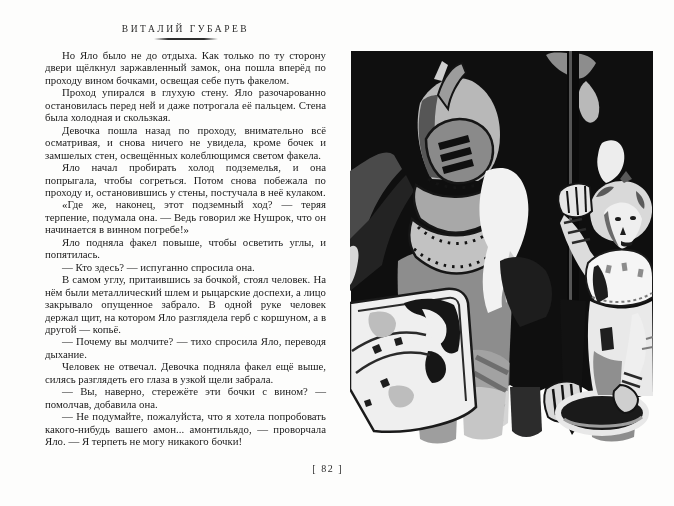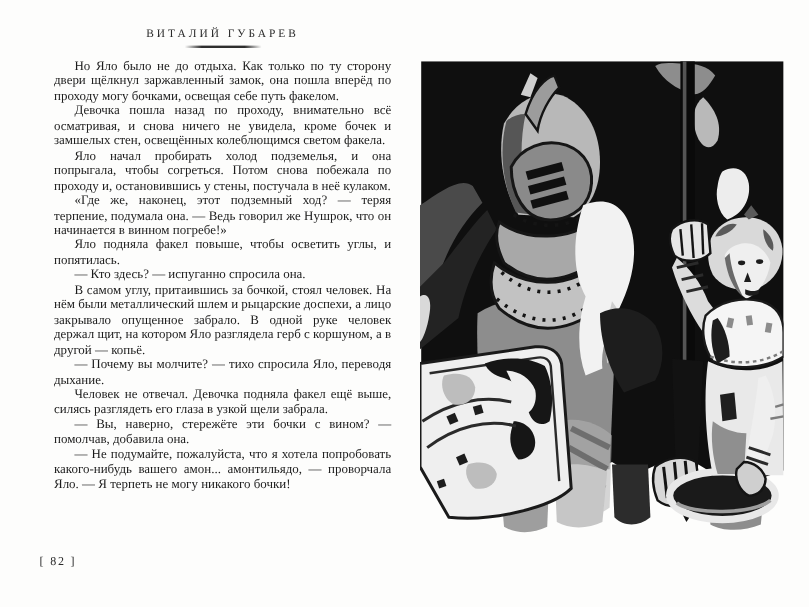--- a/index.html
+++ b/index.html
@@ -24,36 +24,37 @@
   .text-column{
     margin-top:9px;
     font-size:10.8px;line-height:12.45px;
     text-align:justify;
     color:#1b1b1b;
   }
   .text-column p{
     margin:0;text-indent:17px;
   }
   .page-number{
-    position:absolute;left:33px;top:463px;width:281px;
-    text-align:left;font-size:10px;letter-spacing:1.5px;color:#2a2a2a;
+    position:absolute;left:62px;top:463px;width:281px;
+    text-align:right;font-size:10px;letter-spacing:1.5px;color:#2a2a2a;
   }
   .illustration{
     position:absolute;left:350px;top:51px;width:303px;height:397px;
   }
   .illustration svg{display:block;width:100%;height:100%;}
 </style>
 </head>
 <body>
 
 <div class="left-page">
   <div class="running-head">ВИТАЛИЙ ГУБАРЕВ</div>
   <div class="head-rule"></div>
   <div class="text-column">
-    <p>Но Яло было не до отдыха. Как только по ту сторону двери щёлкнул заржавленный замок, она пошла вперёд по проходу могу бочками, освещая себе путь факелом.</p>
+    <p>Но Яло было не до отдыха. Как только по ту сторону двери щёлкнул заржавленный замок, она пошла вперёд по проходу вином бочками, освещая себе путь факелом.</p>
+    <p>Проход упирался в глухую стену. Яло разочарованно остановилась перед ней и даже потрогала её пальцем. Стена была холодная и скользкая.</p>
     <p>Девочка пошла назад по проходу, внимательно всё осматривая, и снова ничего не увидела, кроме бочек и замшелых стен, освещённых колеблющимся светом факела.</p>
     <p>Яло начал пробирать холод подземелья, и она попрыгала, чтобы согреться. Потом снова побежала по проходу и, остановившись у стены, постучала в неё кулаком.</p>
     <p>«Где же, наконец, этот подземный ход? — теряя терпение, подумала она. — Ведь говорил же Нушрок, что он начинается в винном погребе!»</p>
     <p>Яло подняла факел повыше, чтобы осветить углы, и попятилась.</p>
     <p>— Кто здесь? — испуганно спросила она.</p>
     <p>В самом углу, притаившись за бочкой, стоял человек. На нём были металлический шлем и рыцарские доспехи, а лицо закрывало опущенное забрало. В одной руке человек держал щит, на котором Яло разглядела герб с коршуном, а в другой — копьё.</p>
     <p>— Почему вы молчите? — тихо спросила Яло, переводя дыхание.</p>
     <p>Человек не отвечал. Девочка подняла факел ещё выше, силясь разглядеть его глаза в узкой щели забрала.</p>
     <p>— Вы, наверно, стережёте эти бочки с вином? — помолчав, добавила она.</p>
     <p>— Не подумайте, пожалуйста, что я хотела попробовать какого-нибудь вашего амон... амонтильядо, — проворчала Яло. — Я терпеть не могу никакого бочки!</p>

